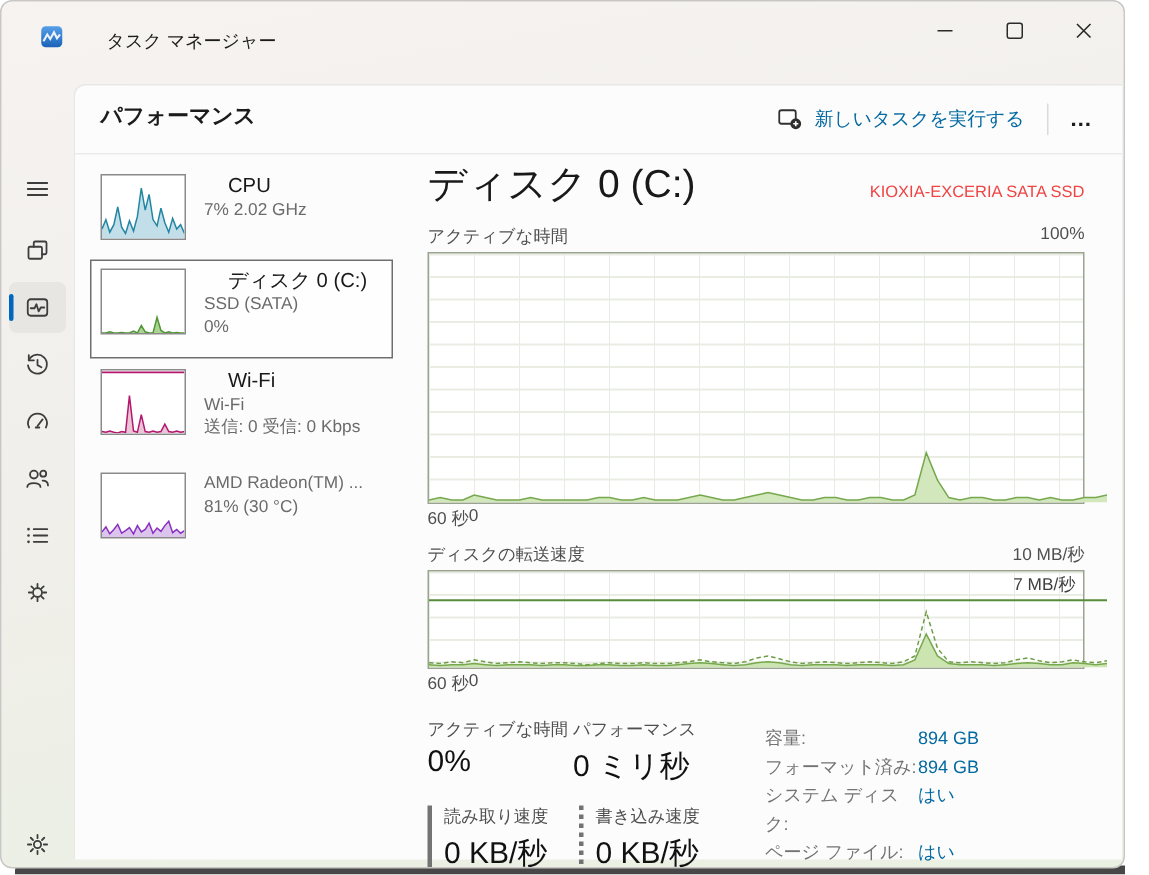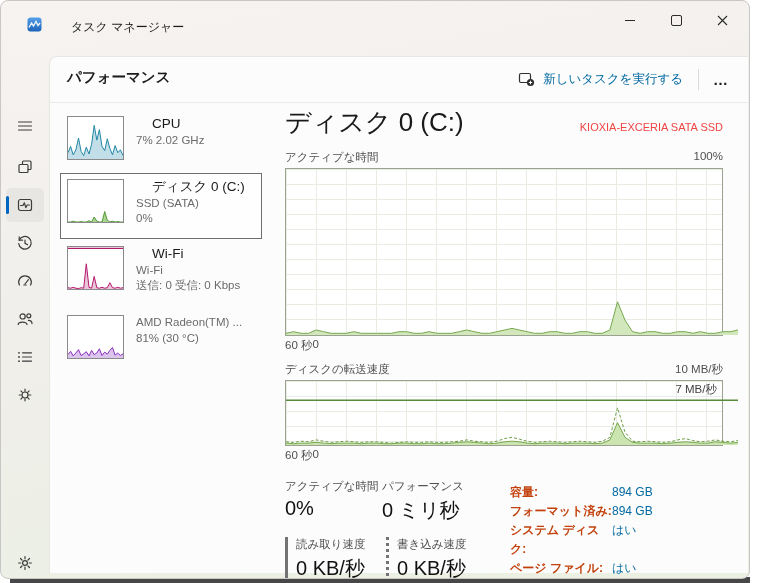--- a/index.html
+++ b/index.html
@@ -71,21 +71,21 @@
   .stat-row{display:flex;}
   .stat-col{width:97px;}
   .stat-col.wide{width:120px;}
   .stat-label{font-size:11.5px;color:#4f4f4f;}
   .stat-value{font-size:20px;color:#111111;margin-top:3px;}
   .legend-row{display:flex;margin-top:13px;}
   .legend-col{width:86px;padding-left:8px;border-left:3px solid #737373;}
   .legend-col.dashed{border-left-style:dotted;margin-left:4px;width:110px;}
   .details-table{flex:1;padding-top:4px;font-size:12px;}
   .dt-row{display:flex;line-height:19px;}
-  .dt-label{width:102px;color:#c2410c;flex:none;font-weight:bold;}
+  .dt-label{width:102px;color:#737373;flex:none;}
   .dt-value{color:#0369a1;}
 </style>
 </head>
 <body>
 
 <div class="stage">
   <div class="bottom-strip"></div>
 
   <div class="window">
 

